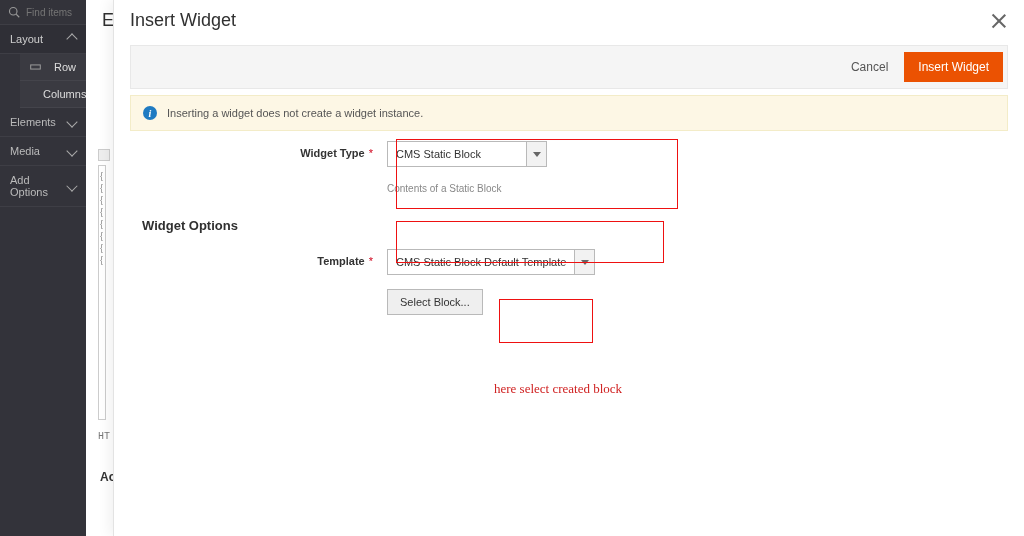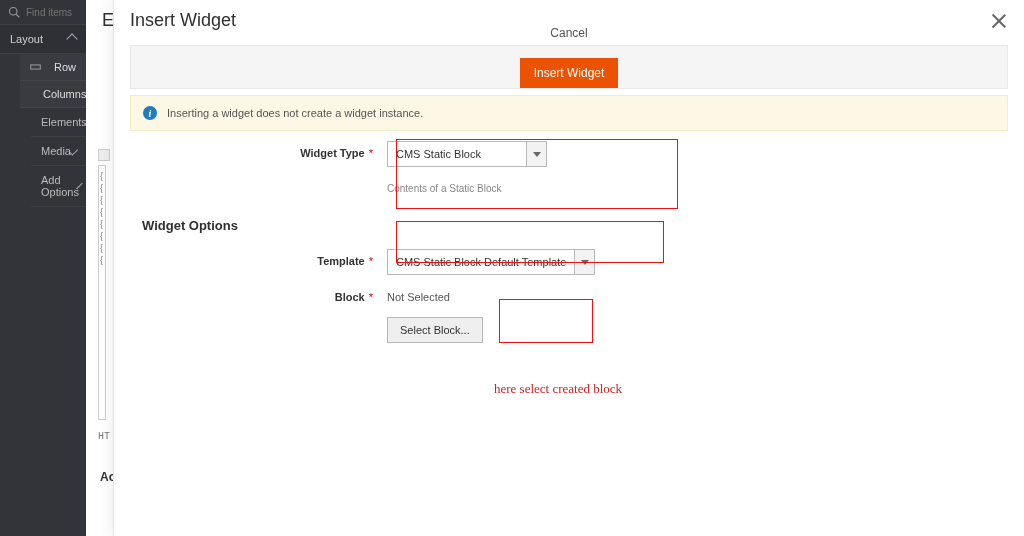--- a/index.html
+++ b/index.html
@@ -4,21 +4,21 @@
 <style>
   * { box-sizing: border-box; margin: 0; padding: 0; }
   html, body { width: 1024px; height: 536px; font-family: Arial, Helvetica, sans-serif; font-size: 12px; color: #333; overflow: hidden; background: #fff; }
 
   
   .admin-sidebar { position: absolute; left: 0; top: 0; width: 86px; height: 536px; background: #33333a; color: #cfcfcf; font-size: 11px; }
   .search-row { display: flex; align-items: center; gap: 6px; padding: 6px 8px; border-bottom: 1px solid #3e3e45; }
   .search-row input { background: transparent; border: none; color: #aaa; width: 50px; font-size: 10px; outline: none; }
   .sb-section { display: flex; align-items: center; justify-content: space-between; padding: 8px 10px; background: #2f2f36; border-bottom: 1px solid #3e3e45; cursor: pointer; }
   .sb-item { display: flex; align-items: flex-start; gap: 13px; padding: 7px 10px; background: #3a3a41; border-bottom: 1px solid #44444b; cursor: pointer; color: #ddd; margin-left: 20px; }
-  .sb-plain { display: flex; align-items: center; justify-content: space-between; padding: 8px 10px; border-bottom: 1px solid #3e3e45; color: #bbb; cursor: pointer; margin-left: 31px; }
+  .sb-plain { display: flex; align-items: center; justify-content: space-between; padding: 8px 10px; border-bottom: 1px solid #3e3e45; color: #bbb; cursor: pointer; }
   .chev { width: 8px; height: 8px; border-right: 1.5px solid #aaa; border-bottom: 1.5px solid #aaa; transform: rotate(45deg); }
   .chev.up { transform: rotate(-135deg); }
 
   
   .page-bg { position: absolute; left: 86px; top: 0; right: 0; height: 536px; background: #fff; }
   .page-bg .edit-title { position: absolute; left: 16px; top: 10px; font-size: 18px; color: #303030; }
   .page-bg .html-label { position: absolute; left: 12px; top: 431px; font-size: 10px; color: #777; font-family: Liberation Mono, monospace; }
   .page-bg .acc-label { position: absolute; left: 14px; top: 470px; font-size: 12px; color: #333; font-weight: bold; }
   .page-bg .gray-box { position: absolute; left: 12px; top: 149px; width: 12px; height: 12px; border: 1px solid #ccc; background: #eee; }
   .page-bg .code-box { position: absolute; left: 12px; top: 165px; width: 8px; height: 255px; border: 1px solid #ccc; padding: 4px 1px; font-size: 9px; color: #888; line-height: 12px; overflow: hidden; }
@@ -26,21 +26,21 @@
 
   
   .modal { position: absolute; left: 113px; top: 0; right: 0; height: 536px; background: #fff; border-left: 1px solid #e3e3e3; box-shadow: -4px 0 12px rgba(0,0,0,0.06); }
   .modal-header { display: flex; align-items: center; justify-content: space-between; padding: 10px 16px 14px 16px; }
   .modal-title { font-size: 18px; font-weight: 400; color: #303030; }
   .close-x { width: 18px; height: 18px; position: relative; cursor: pointer; }
   .close-x::before, .close-x::after { content: ""; position: absolute; left: 8px; top: 0; width: 1.5px; height: 18px; background: #666; }
   .close-x::before { transform: rotate(45deg); }
   .close-x::after  { transform: rotate(-45deg); }
 
-  .action-bar { margin: 0 16px; background: #f5f5f5; border: 1px solid #e8e8e8; height: 44px; display: flex; align-items: center; justify-content: flex-end; gap: 12px; padding: 0 4px; flex-direction: column; }
+  .action-bar { margin: 0 16px; background: #f5f5f5; border: 1px solid #e8e8e8; height: 44px; display: flex; align-items: center; justify-content: flex-end; gap: 12px; padding: 0 4px; }
   .btn-cancel { background: transparent; border: none; color: #555; font-size: 12px; cursor: pointer; padding: 6px 4px; }
   .btn-primary { background: #eb5202; color: #fff; border: none; font-size: 12px; padding: 8px 14px; cursor: pointer; }
 
   .info-banner { margin: 6px 16px 0 16px; background: #fdf7e5; border: 1px solid #f3ecc8; padding: 10px 12px; display: flex; align-items: center; gap: 10px; font-size: 11px; color: #555; }
   .info-icon { width: 14px; height: 14px; border-radius: 50%; background: #1f7bc2; color: #fff; display: flex; align-items: center; justify-content: center; font-size: 10px; font-weight: bold; font-style: italic; font-family: Georgia, serif; }
 
   .form-area { position: relative; margin: 10px 28px 0 28px; }
 
   .row { display: flex; align-items: flex-start; margin-bottom: 10px; }
   .row .label { width: 245px; text-align: right; padding-right: 14px; font-size: 11px; color: #333; font-weight: 600; padding-top: 6px; }
@@ -169,28 +169,20 @@
       <div class="control">
         <div class="select-fake">
           <div class="sel-body">CMS Static Block Default Template</div>
           <div class="sel-btn">
               <div class="caret"></div>
             </div>
         </div>
       </div>
     </div>
 
-    <div class="row">
-      <div class="label" style="padding-top:6px;">
-        <span>Block</span><span class="req">*</span>
-      </div>
-      <div class="control">
-        <div class="value-text">Not Selected</div>
-      </div>
-    </div>
 
     <div class="row" style="margin-top:14px;">
       <div class="label"></div>
       <div class="control">
         <button class="btn-secondary">Select Block...</button>
       </div>
     </div>
 
     <div class="annot" style="position:absolute; left:352px; top:240px;">here select created block</div>
 

